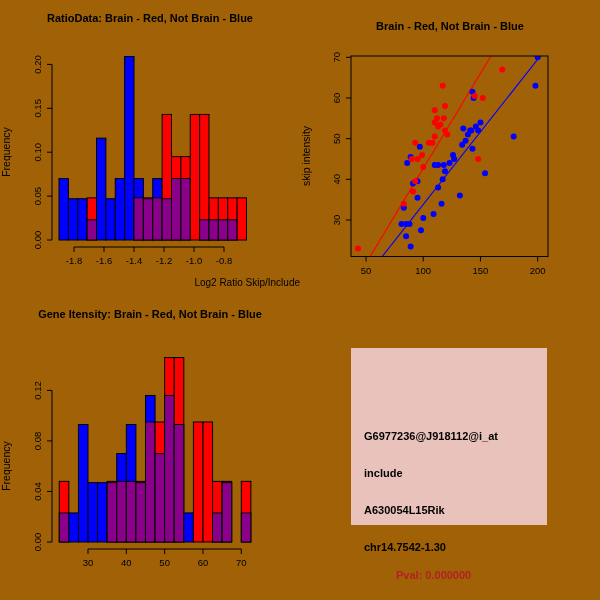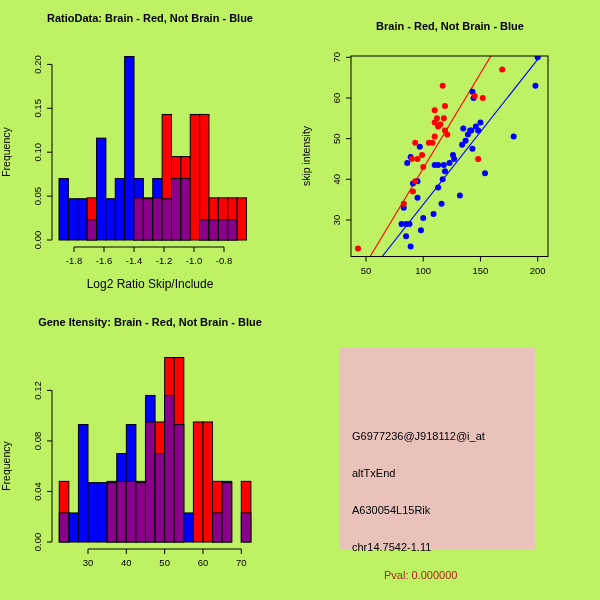--- a/index.html
+++ b/index.html
@@ -1,25 +1,25 @@
 <!DOCTYPE html>
 <html><head>
 <meta charset="utf-8">
 <style>
   html,body{margin:0;padding:0;background:#ffffff;}
-  #canvas{position:relative;width:600px;height:600px;background:#bef264;overflow:hidden;
+  #canvas{position:relative;width:600px;height:600px;background:#a16207;overflow:hidden;
           font-family:"Liberation Sans",sans-serif;}
   .panel{position:absolute;width:300px;height:300px;}
   .title{position:absolute;top:12px;left:0;width:300px;text-align:center;
          font-size:11px;font-weight:bold;color:#000;}
-  .xlab{position:absolute;left:0;width:300px;text-align:center;font-size:12px;color:#000;}
+  .xlab{position:absolute;left:0;width:300px;text-align:right;font-size:10px;color:#000;}
   .ylab{position:absolute;left:-58px;width:130px;height:14px;text-align:center;
         font-size:10.5px;color:#000;transform:rotate(-90deg);}
   svg.chart{position:absolute;left:0;top:0;}
-  .infobox{position:absolute;left:39px;top:48px;width:196px;height:201px;}
+  .infobox{position:absolute;left:51px;top:48px;width:196px;height:177px;font-weight:bold;}
   .infoline{position:absolute;left:13px;font-size:11px;color:#000;white-space:nowrap;}
 </style>
 </head>
 <body>
 
 <div id="canvas">
 
   <div class="panel" style="left:0;top:0">
     <div class="title">RatioData: Brain - Red, Not Brain - Blue</div>
     <div class="ylab" style="top:145px">Frequency</div>
@@ -178,21 +178,21 @@
         <line x1="46" y1="130.65" x2="51" y2="130.65" stroke="#000"></line>
         <text x="40" y="130.65" font-size="9.5px" fill="#000" text-anchor="middle" font-family="&quot;Liberation Sans&quot;,sans-serif" transform="rotate(-90 40 130.65)">50</text>
         <line x1="46" y1="89.975" x2="51" y2="89.975" stroke="#000"></line>
         <text x="40" y="89.975" font-size="9.5px" fill="#000" text-anchor="middle" font-family="&quot;Liberation Sans&quot;,sans-serif" transform="rotate(-90 40 89.975)">60</text>
         <line x1="46" y1="49.30000000000001" x2="51" y2="49.30000000000001" stroke="#000"></line>
         <text x="40" y="49.30000000000001" font-size="9.5px" fill="#000" text-anchor="middle" font-family="&quot;Liberation Sans&quot;,sans-serif" transform="rotate(-90 40 49.30000000000001)">70</text>
       </svg>
   </div>
 
   <div class="panel" style="left:0;top:300px">
-    <div class="title" style="top:16px">Gene Itensity: Brain - Red, Not Brain - Blue</div>
+    <div class="title" style="top:8px">Gene Itensity: Brain - Red, Not Brain - Blue</div>
     <div class="ylab" style="top:159px">Frequency</div>
     <svg class="chart" id="chart2" width="300" height="300">
         <rect x="59.25625" y="181.36" width="9.581250000000004" height="60.639999999999986" fill="#FF0000" stroke="#000" stroke-width="1"></rect>
         <rect x="59.25625" y="212.94333333333333" width="9.581250000000004" height="29.056666666666672" fill="#8B008B" stroke="#000" stroke-width="1"></rect>
         <rect x="68.8375" y="212.94333333333333" width="9.581249999999997" height="29.056666666666672" fill="#0000FF" stroke="#000" stroke-width="1"></rect>
         <rect x="78.41875" y="124.51" width="9.581249999999997" height="117.49" fill="#0000FF" stroke="#000" stroke-width="1"></rect>
         <rect x="88" y="182.62333333333333" width="9.581249999999997" height="59.376666666666665" fill="#0000FF" stroke="#000" stroke-width="1"></rect>
         <rect x="97.58125" y="182.62333333333333" width="9.581249999999997" height="59.376666666666665" fill="#0000FF" stroke="#000" stroke-width="1"></rect>
         <rect x="107.1625" y="181.36" width="9.581250000000011" height="60.639999999999986" fill="#FF0000" stroke="#000" stroke-width="1"></rect>
         <rect x="107.1625" y="182.62333333333333" width="9.581250000000011" height="59.376666666666665" fill="#8B008B" stroke="#000" stroke-width="1"></rect>
@@ -238,20 +238,20 @@
         <line x1="47" y1="140.93333333333334" x2="52" y2="140.93333333333334" stroke="#000"></line>
         <text x="41" y="140.93333333333334" font-size="9.5px" fill="#000" text-anchor="middle" font-family="&quot;Liberation Sans&quot;,sans-serif" transform="rotate(-90 41 140.93333333333334)">0.08</text>
         <line x1="47" y1="90.4" x2="52" y2="90.4" stroke="#000"></line>
         <text x="41" y="90.4" font-size="9.5px" fill="#000" text-anchor="middle" font-family="&quot;Liberation Sans&quot;,sans-serif" transform="rotate(-90 41 90.4)">0.12</text>
       </svg>
   </div>
 
   <div class="panel" style="left:300px;top:300px">
     <div class="infobox" id="infobox" style="background: rgb(233, 195, 187);">
       <div class="infoline" style="top:82px">G6977236@J918112@i_at</div>
-      <div class="infoline" style="top:119px">altTxEnd</div>
+      <div class="infoline" style="top:119px">include</div>
       <div class="infoline" style="top:156px">A630054L15Rik</div>
-      <div class="infoline" style="top:193px">chr14.7542-1.11</div>
+      <div class="infoline" style="top:193px">chr14.7542-1.30</div>
       <div class="infoline" id="pvalline" style="top: 221px; color: rgb(178, 34, 34); padding-left: 32px;">Pval: 0.000000</div>
     </div>
   </div>
 
 </div>
 
 </body></html>

